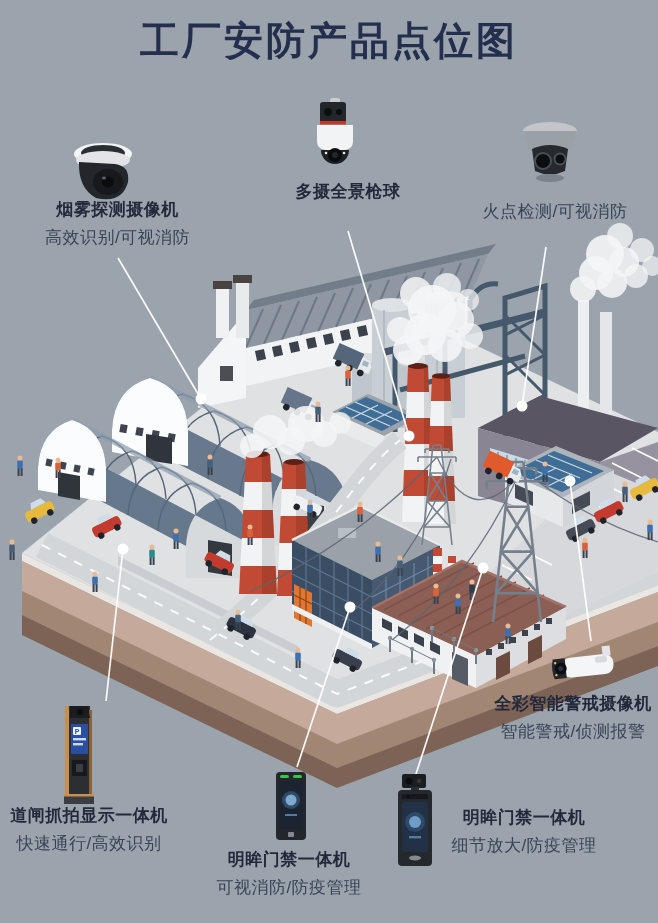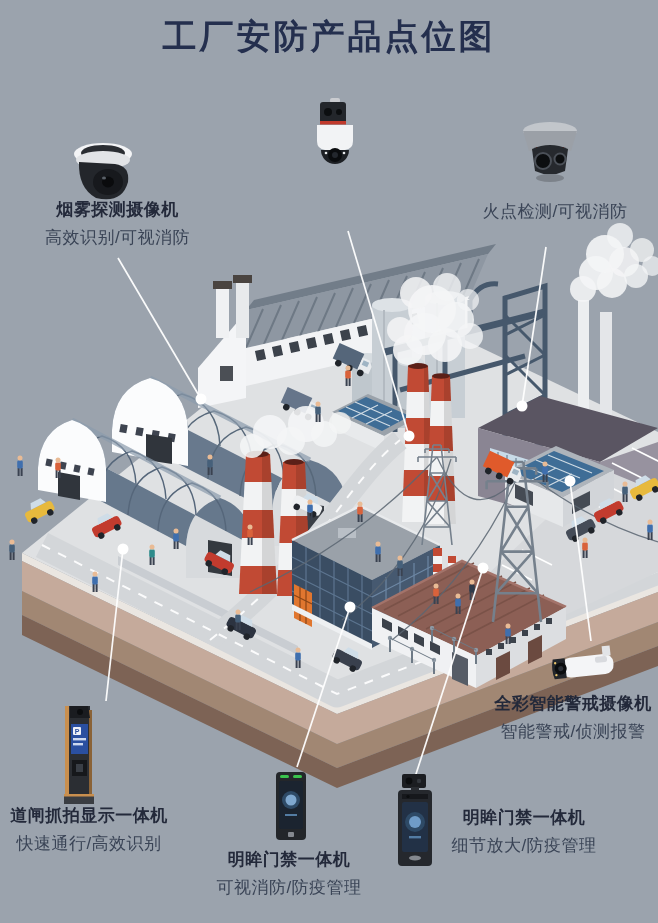--- a/index.html
+++ b/index.html
@@ -7,21 +7,21 @@
     --product_desc:#3a4456; --leader_line:#ffffff;
   }
   html,body{margin:0;padding:0;background:#6f7680;}
   .canvas{
     position:relative;width:658px;height:923px;margin:0 auto;
     background:var(--background);overflow:hidden;
     font-family:"Liberation Sans","DejaVu Sans",sans-serif;
   }
   .poster-title{
     position:absolute;top:14px;left:0;right:0;text-align:center;
-    font-size:34px;font-weight:800;letter-spacing:3px;color:var(--title);
+    font-size:39px;font-weight:800;letter-spacing:3px;color:var(--title);
   }
   .scene,.overlay{position:absolute;left:0;top:0;}
   .scene{z-index:1;} .overlay{z-index:2;}
   .device{position:absolute;z-index:3;}
   .product-label{position:absolute;z-index:4;text-align:center;}
   .product-name{font-size:17px;font-weight:bold;color:var(--product_name);letter-spacing:.5px;white-space:nowrap;}
   .product-desc{font-size:17px;color:var(--product_desc);margin-top:5px;letter-spacing:.5px;white-space:nowrap;}
 </style>
 </head>
 <body>
@@ -518,20 +518,21 @@
   </svg>
 
   <div class="poster-title">工厂安防产品点位图</div>
 
   <div class="product-label" style="left:20px;top:198px;width:195px">
     <div class="product-name">烟雾探测摄像机</div>
     <div class="product-desc">高效识别/可视消防</div>
   </div>
 
   <div class="product-label" style="left:268px;top:180px;width:160px">
+    <div class="product-name">多摄全景枪球</div>
   </div>
 
   <div class="product-label" style="left:473px;top:195px;width:164px">
     <div class="product-desc">火点检测/可视消防</div>
   </div>
 
   <div class="product-label" style="left:488px;top:692px;width:170px">
     <div class="product-name">全彩智能警戒摄像机</div>
     <div class="product-desc">智能警戒/侦测报警</div>
   </div>

